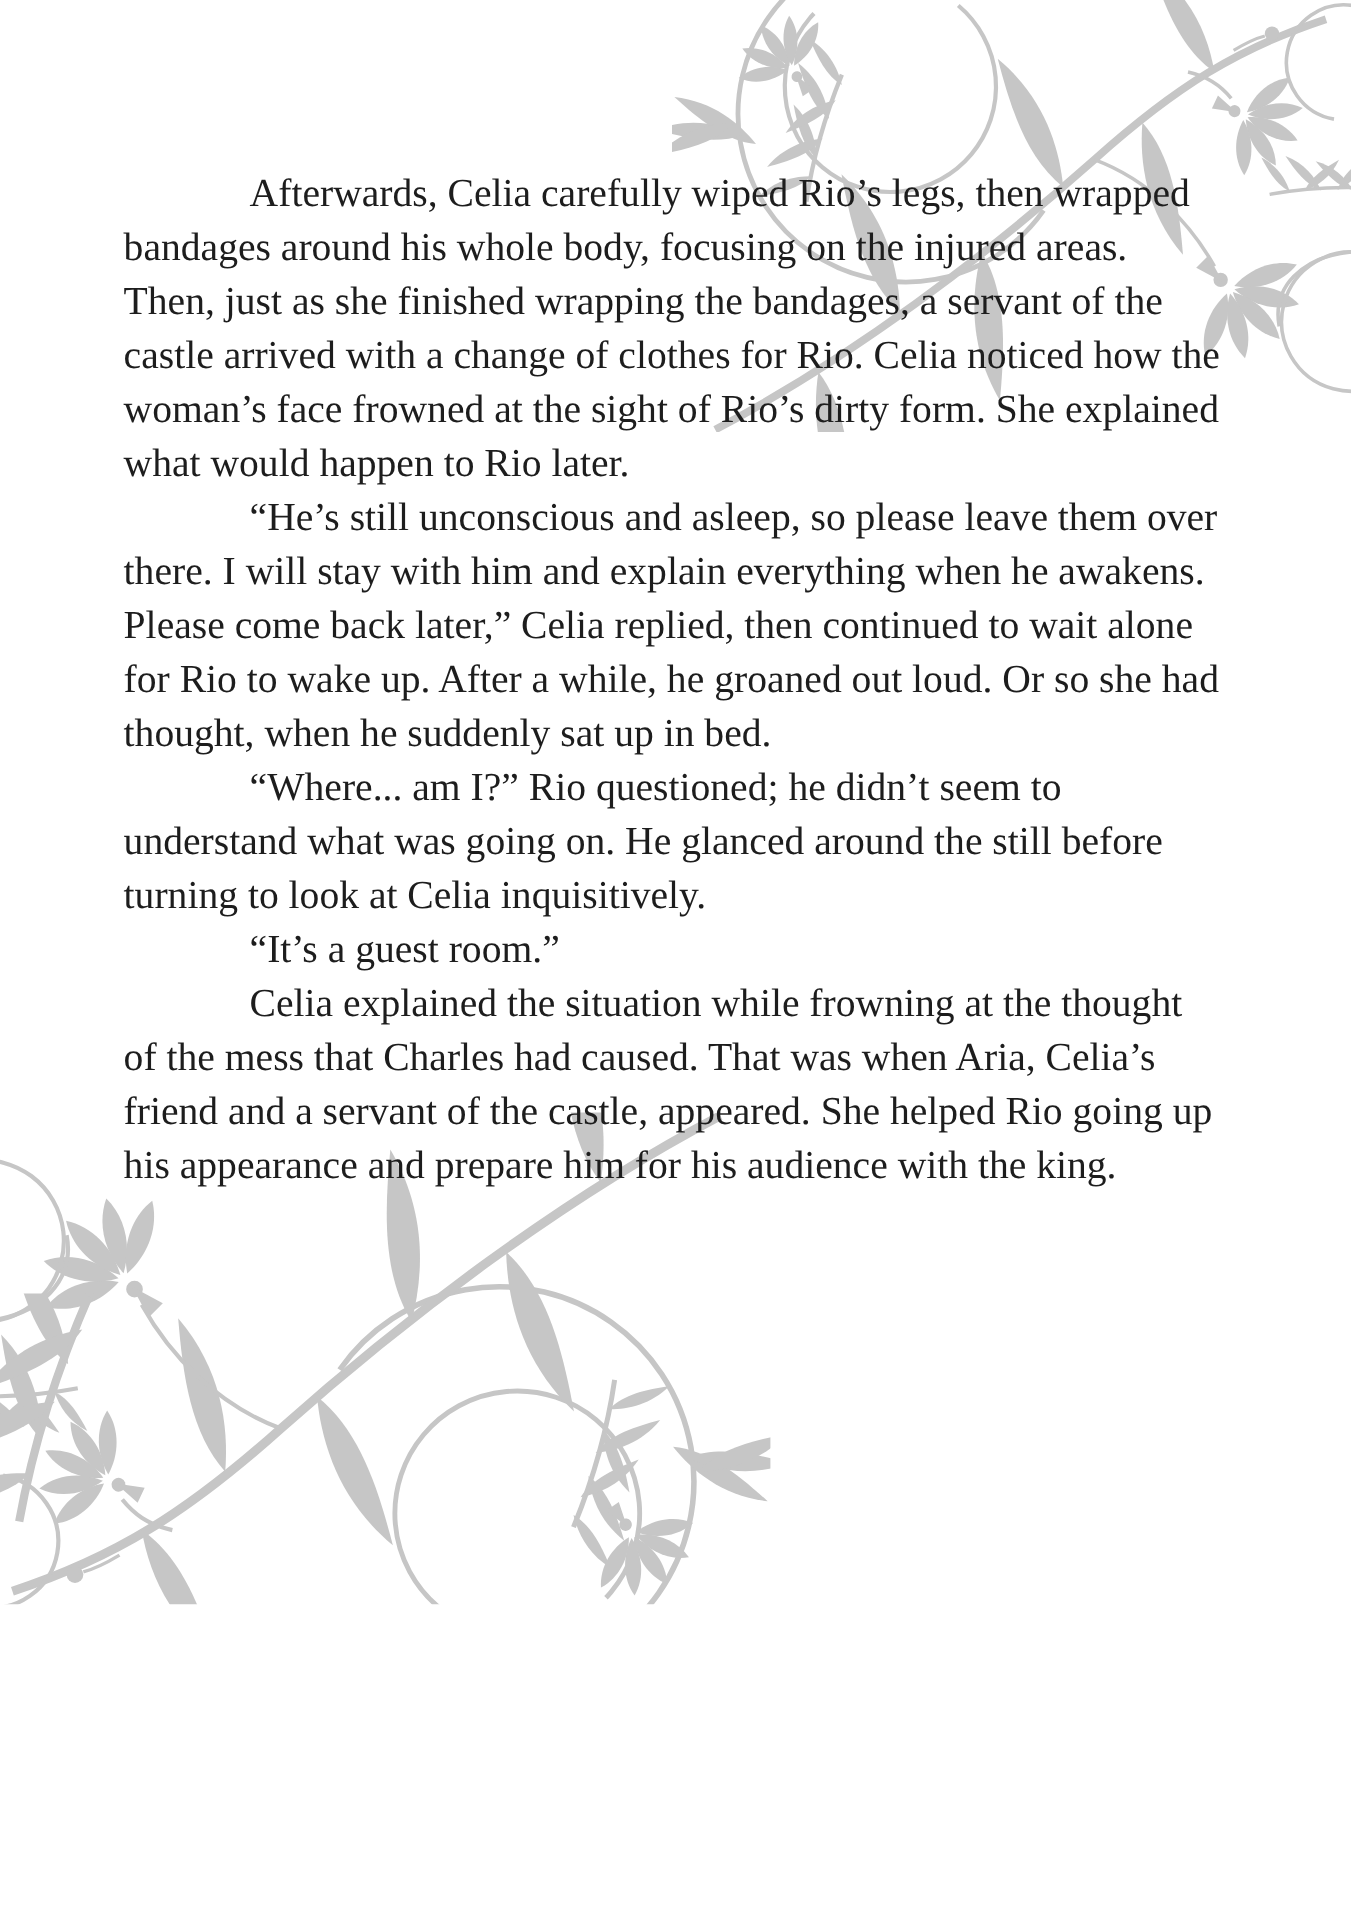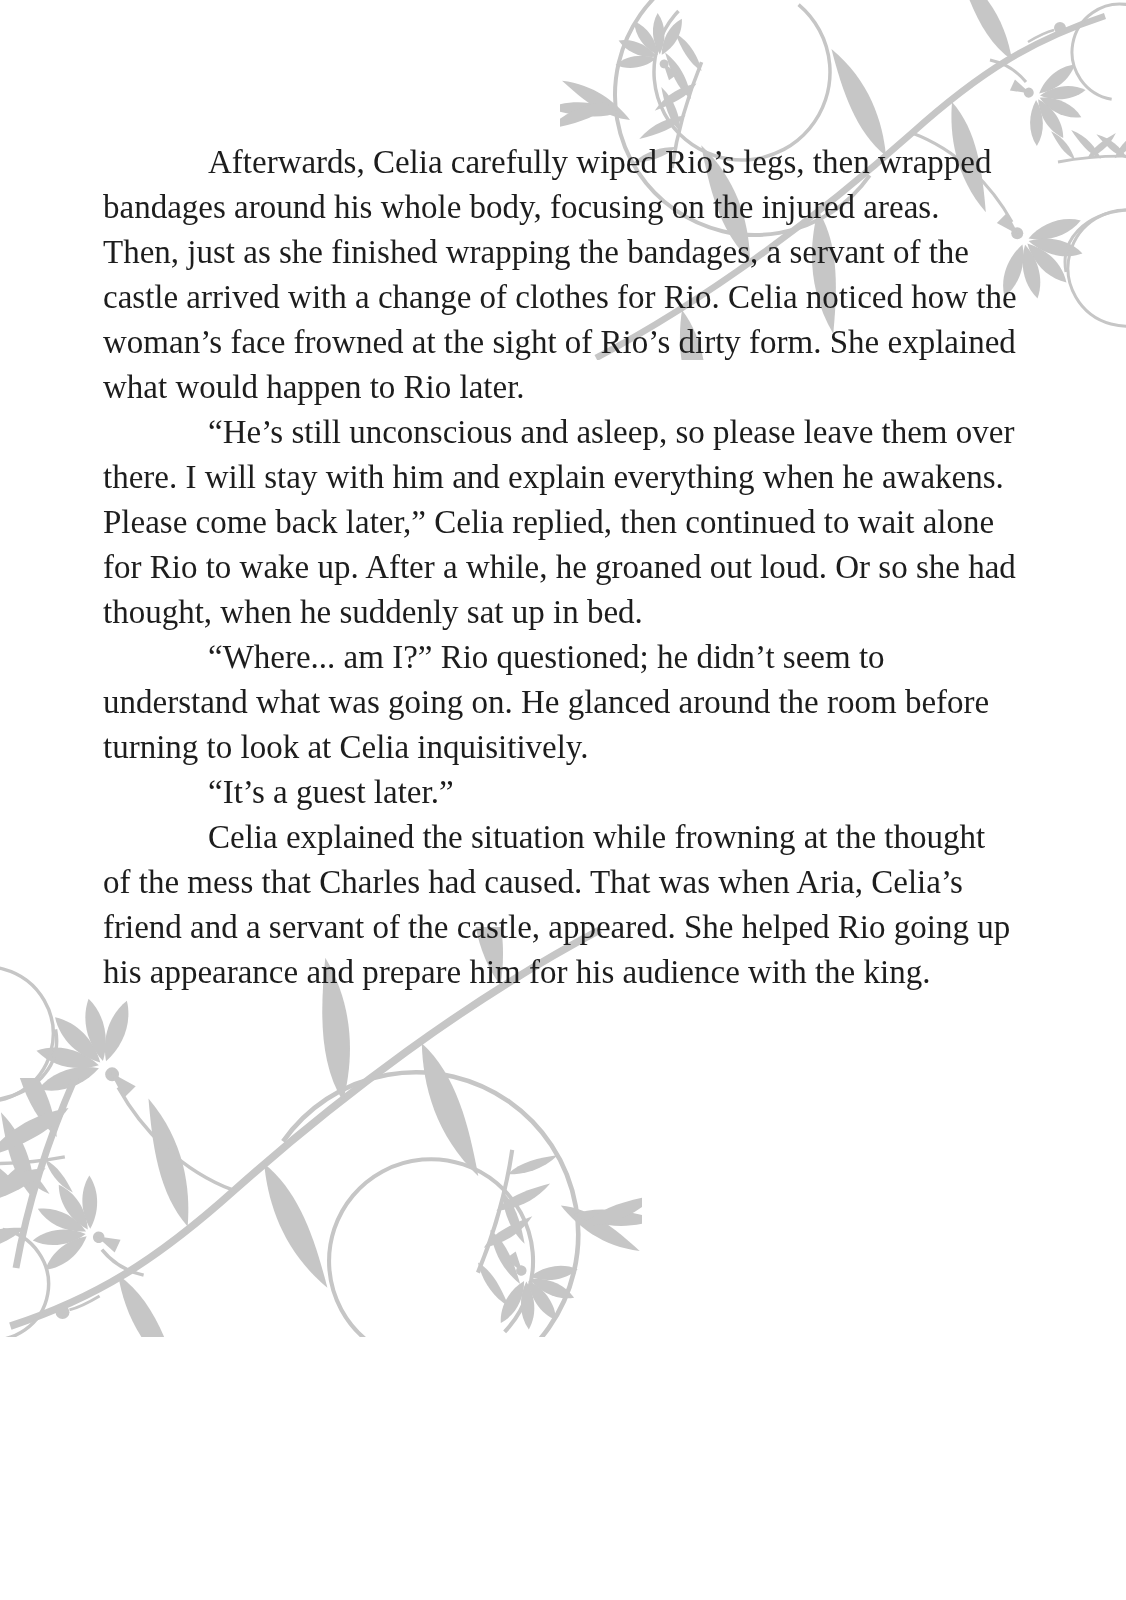--- a/index.html
+++ b/index.html
@@ -96,18 +96,18 @@
     <use href="#ornament"></use>
   </svg>
 
   <svg class="orn orn-sprig" viewBox="0 0 210 200" aria-hidden="true">
     <use href="#sprig" transform="translate(22,190) rotate(-14) scale(2.3)"></use>
   </svg>
 
   <main class="text-block">
       <p class="para">Afterwards, Celia carefully wiped Rio’s legs, then wrapped bandages around his whole body, focusing on the injured areas. Then, just as she finished wrapping the bandages, a servant of the castle arrived with a change of clothes for Rio. Celia noticed how the woman’s face frowned at the sight of Rio’s dirty form. She explained what would happen to Rio later.</p>
       <p class="para">“He’s still unconscious and asleep, so please leave them over there. I will stay with him and explain everything when he awakens. Please come back later,” Celia replied, then continued to wait alone for Rio to wake up. After a while, he groaned out loud. Or so she had thought, when he suddenly sat up in bed.</p>
-      <p class="para">“Where... am I?” Rio questioned; he didn’t seem to understand what was going on. He glanced around the room before turning to look at Celia inquisitively.</p>
-      <p class="para">“It’s a guest later.”</p>
+      <p class="para">“Where... am I?” Rio questioned; he didn’t seem to understand what was going on. He glanced around the still before turning to look at Celia inquisitively.</p>
+      <p class="para">“It’s a guest room.”</p>
       <p class="para">Celia explained the situation while frowning at the thought of the mess that Charles had caused. That was when Aria, Celia’s friend and a servant of the castle, appeared. She helped Rio going up his appearance and prepare him for his audience with the king.</p>
     </main>
 
 </div>
 
 </body></html>

